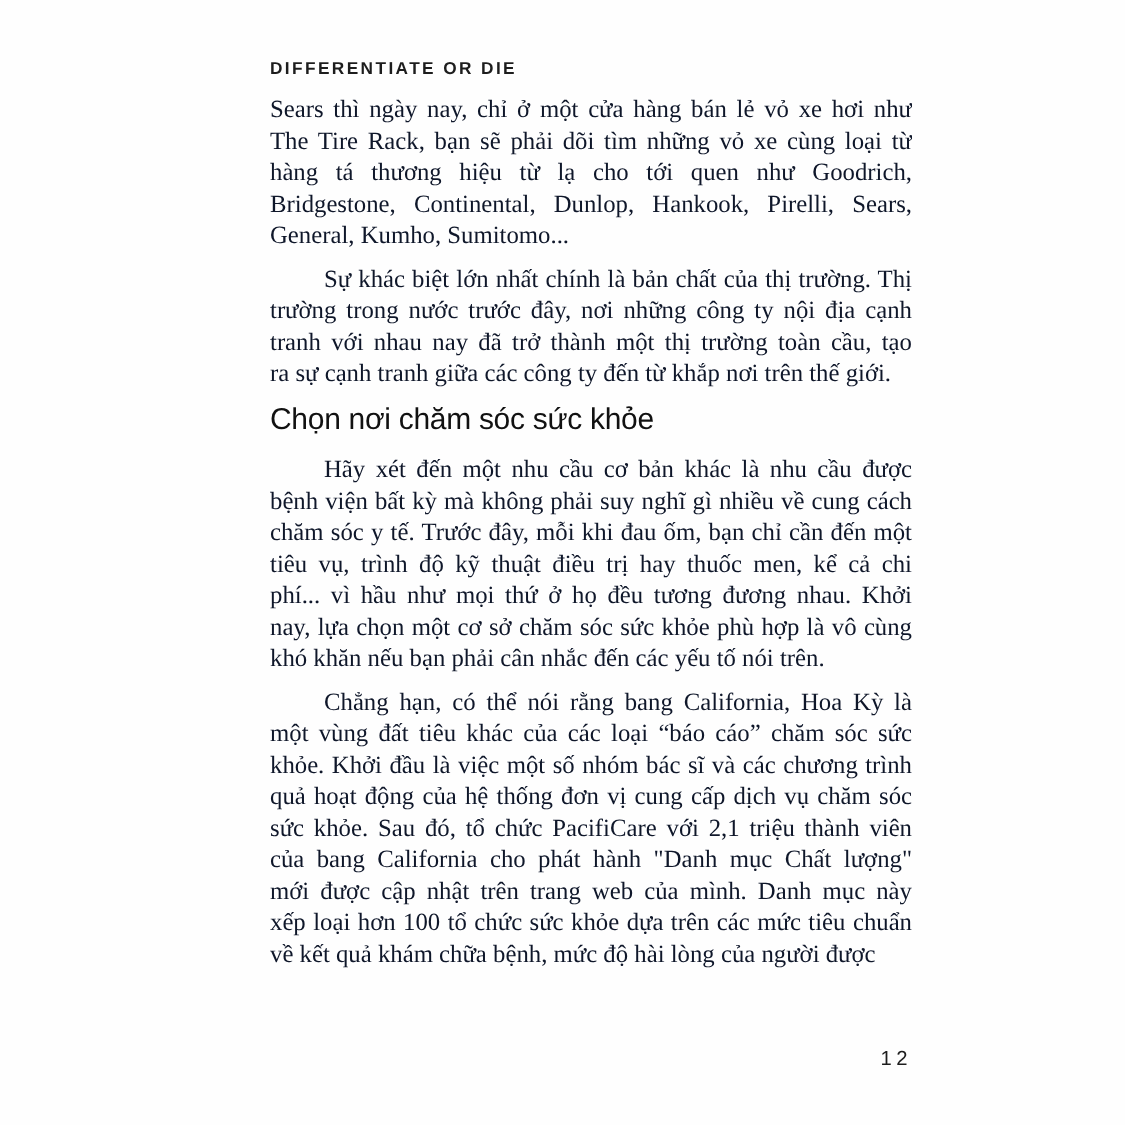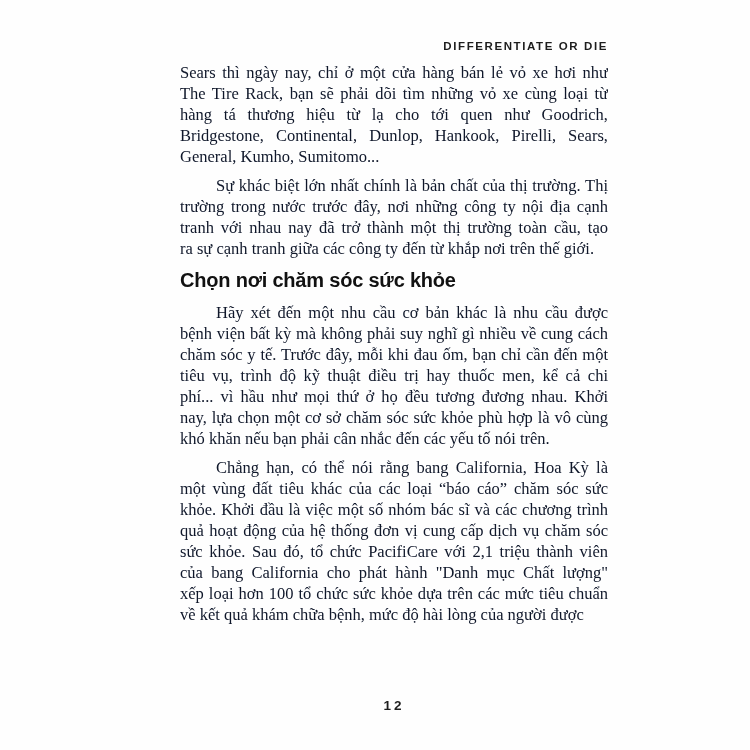--- a/index.html
+++ b/index.html
@@ -16,21 +16,21 @@
     height: 750px;
     background: #fefefe;
     font-family: "Liberation Serif", "DejaVu Serif", serif;
     color: #1c1c1c;
   }
   #running-header {
     position: absolute;
     top: 40px;
     left: 180px;
     width: 428px;
-    text-align: right;
+    text-align: left;
     font-family: "Liberation Sans", "DejaVu Sans", sans-serif;
     font-size: 11.5px;
     font-weight: 600;
     letter-spacing: 1.6px;
     color: #1d1d1d;
     white-space: nowrap;
   }
   #content-column {
     position: absolute;
     top: 62px;
@@ -52,34 +52,34 @@
   .line.last-line {
     text-align-last: left;
   }
   .line.first-indent {
     padding-left: 36px;
   }
   .section-heading {
     margin: 6px 0 9px 0;
     font-family: "Liberation Sans", "DejaVu Sans", sans-serif;
     font-size: 20px;
-    font-weight: 700;
+    font-weight: 400;
     letter-spacing: -0.2px;
     color: #111111;
     line-height: 26px;
   }
   #page-number {
     position: absolute;
     top: 698px;
     left: 180px;
     width: 428px;
-    text-align: center;
+    text-align: right;
     font-family: "Liberation Sans", "DejaVu Sans", sans-serif;
     font-size: 13.5px;
-    font-weight: 700;
+    font-weight: 400;
     letter-spacing: 3px;
     color: #1d1d1d;
   }
 </style>
 </head>
 <body>
 
 <div id="page">
   <div id="running-header">DIFFERENTIATE OR DIE</div>
 
@@ -107,19 +107,20 @@
         <div class="line">nay, lựa chọn một cơ sở chăm sóc sức khỏe phù hợp là vô cùng</div>
         <div class="line last-line">khó khăn nếu bạn phải cân nhắc đến các yếu tố nói trên.</div>
       </div>
       <div class="paragraph">
         <div class="line first-indent">Chẳng hạn, có thể nói rằng bang California, Hoa Kỳ là</div>
         <div class="line">một vùng đất tiêu khác của các loại “báo cáo” chăm sóc sức</div>
         <div class="line">khỏe. Khởi đầu là việc một số nhóm bác sĩ và các chương trình</div>
         <div class="line">quả hoạt động của hệ thống đơn vị cung cấp dịch vụ chăm sóc</div>
         <div class="line">sức khỏe. Sau đó, tổ chức PacifiCare với 2,1 triệu thành viên</div>
         <div class="line">của bang California cho phát hành "Danh mục Chất lượng"</div>
+        <div class="line">mới được cập nhật trên trang web của mình. Danh mục này</div>
         <div class="line">xếp loại hơn 100 tổ chức sức khỏe dựa trên các mức tiêu chuẩn</div>
         <div class="line last-line">về kết quả khám chữa bệnh, mức độ hài lòng của người được</div>
       </div>
     </div>
 
   <div id="page-number">12</div>
 </div>
 
 </body></html>

